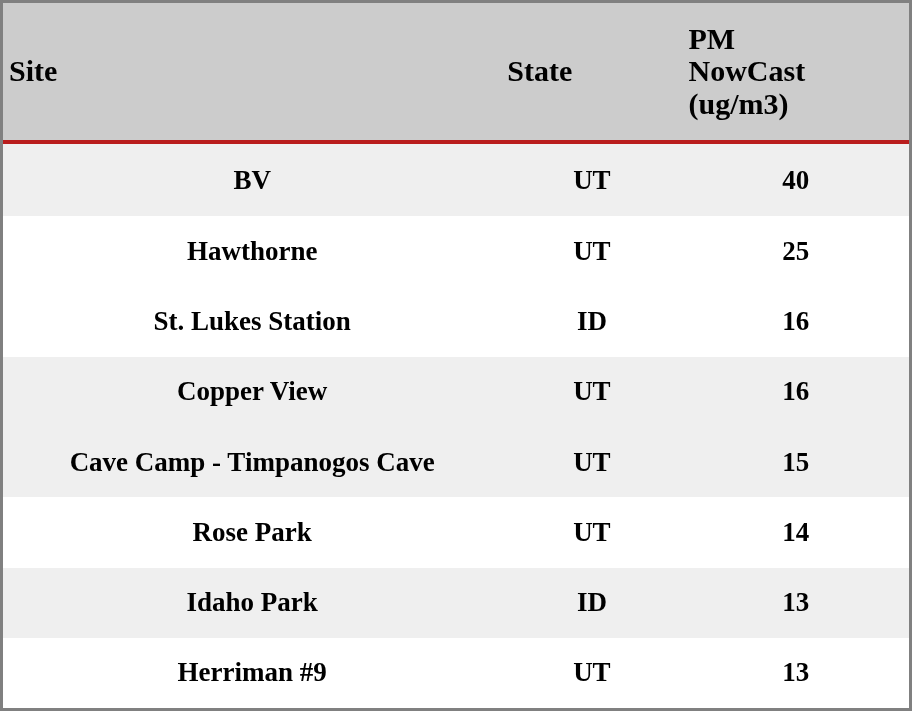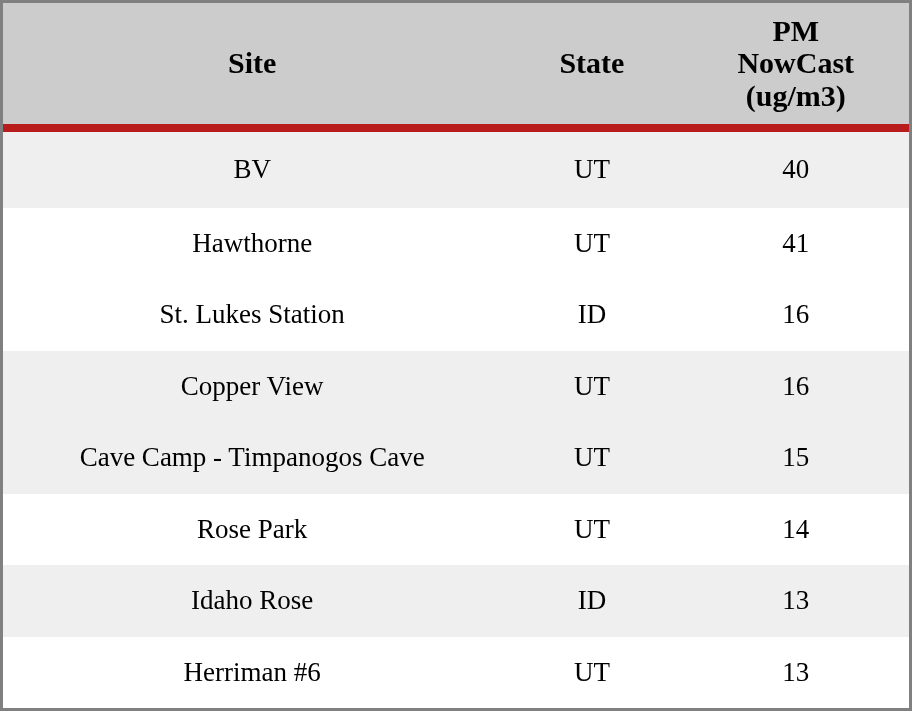--- a/index.html
+++ b/index.html
@@ -24,40 +24,41 @@
     width: 100%;
     height: 100%;
     border-collapse: collapse;
     table-layout: fixed;
   }
   thead th {
     background: #cccccc;
     color: #000000;
     font-weight: bold;
     font-size: 30px;
-    text-align: center;
+    text-align: left;
     vertical-align: middle;
-    border-bottom: 8px solid #b91c1c;
-    padding: 12px 6px;
+    border-bottom: 4px solid #b91c1c;
+    padding: 20px 6px;
     line-height: 1.08;
   }
   thead th .hdr-line {
     display: block;
   }
   col.col-site { width: 55%; }
   col.col-state { width: 20%; }
   col.col-value { width: 25%; }
 
   tbody td {
     font-size: 27px;
     text-align: center;
     vertical-align: middle;
     color: #000000;
     padding: 2px 6px;
     border: none;
+    font-weight: bold;
   }
   tbody tr.odd-row td {
     background: #efefef;
   }
   tbody tr.even-row td {
     background: #ffffff;
     margin-left: 12px;
   }
 </style>
 </head>
@@ -87,21 +88,21 @@
     </thead>
     <tbody>
       <tr class="odd-row">
         <td>BV</td>
         <td>UT</td>
         <td>40</td>
       </tr>
       <tr class="even-row">
         <td>Hawthorne</td>
         <td>UT</td>
-        <td>41</td>
+        <td>25</td>
       </tr>
       <tr class="even-row">
         <td>St. Lukes Station</td>
         <td>ID</td>
         <td>16</td>
       </tr>
       <tr class="odd-row">
         <td>Copper View</td>
         <td>UT</td>
         <td>16</td>
@@ -110,24 +111,24 @@
         <td>Cave Camp - Timpanogos Cave</td>
         <td>UT</td>
         <td>15</td>
       </tr>
       <tr class="even-row">
         <td>Rose Park</td>
         <td>UT</td>
         <td>14</td>
       </tr>
       <tr class="odd-row">
-        <td>Idaho Rose</td>
+        <td>Idaho Park</td>
         <td>ID</td>
         <td>13</td>
       </tr>
       <tr class="even-row">
-        <td>Herriman #6</td>
+        <td>Herriman #9</td>
         <td>UT</td>
         <td>13</td>
       </tr>
     </tbody>
   </table>
 </div>
 
 </body></html>

